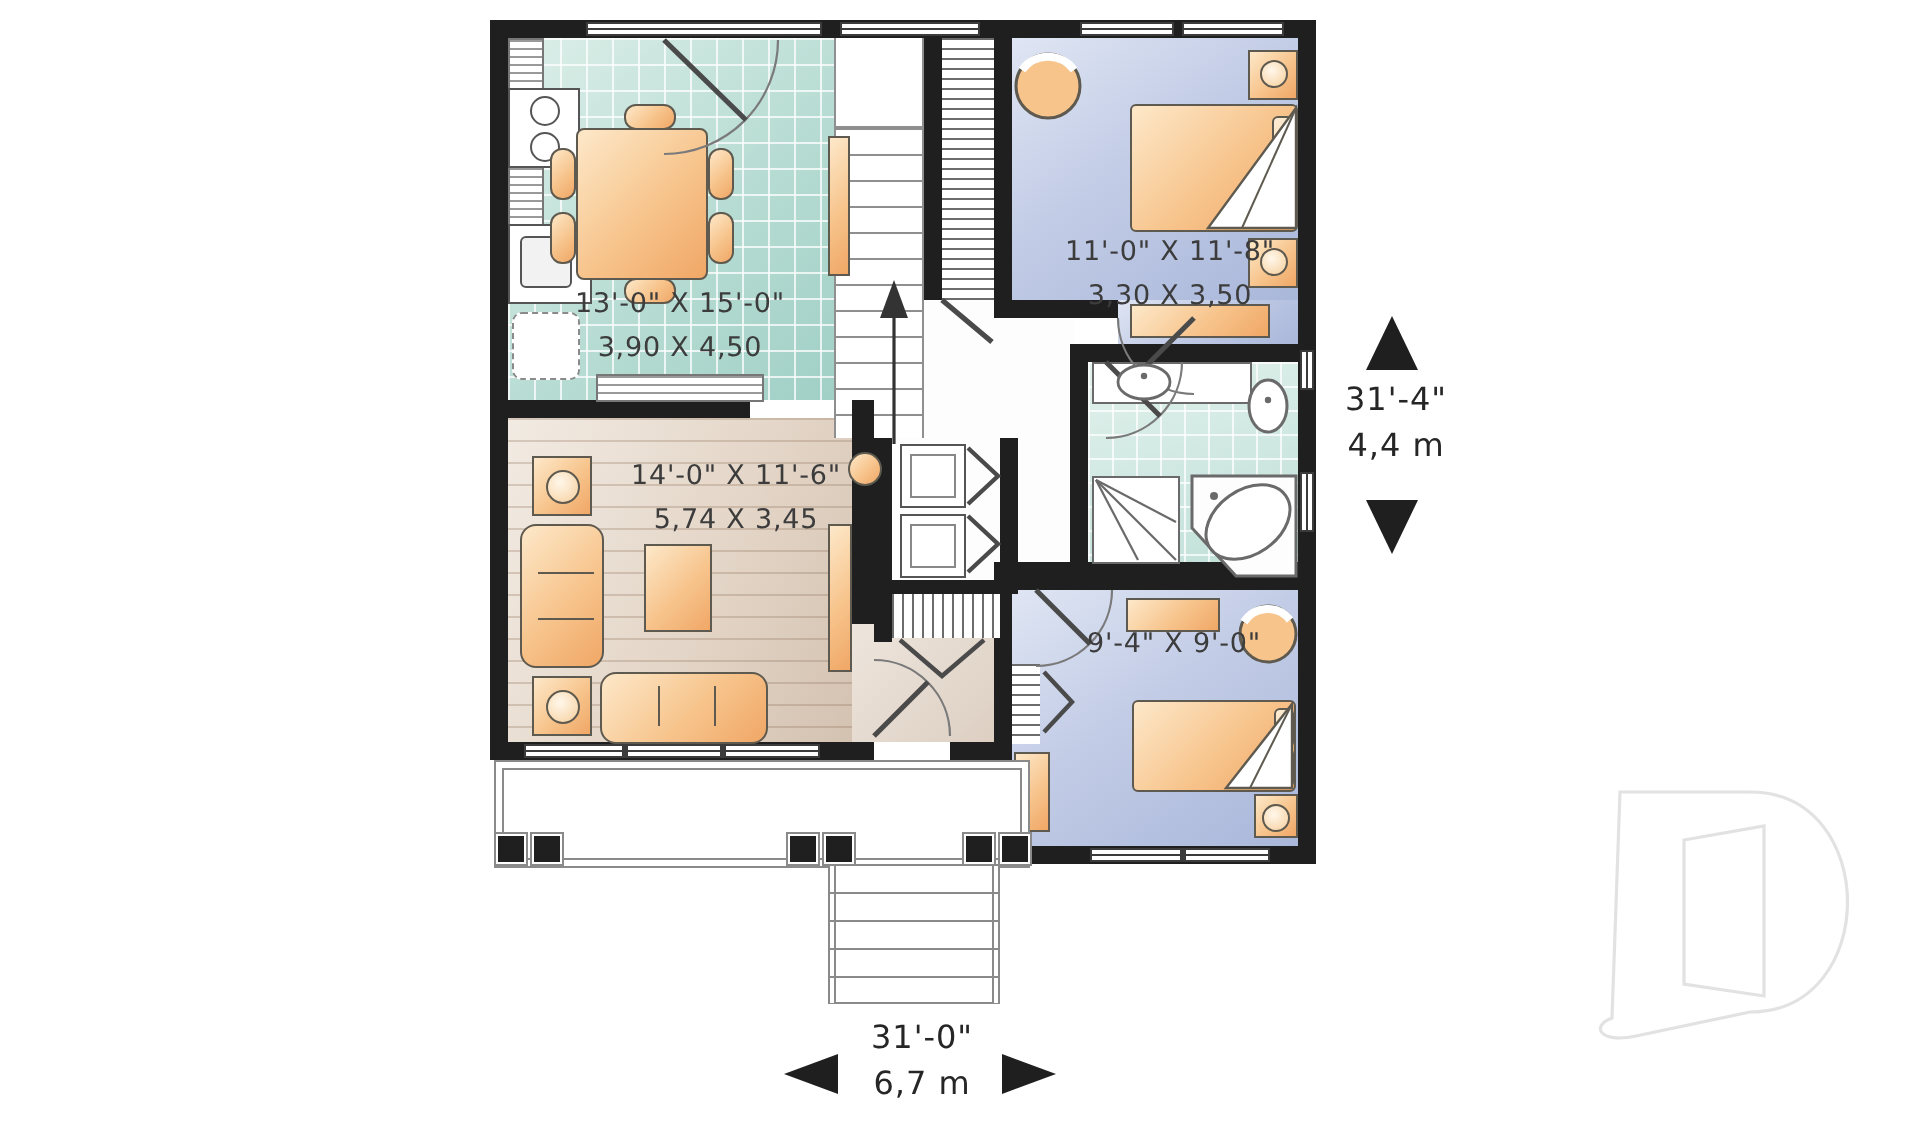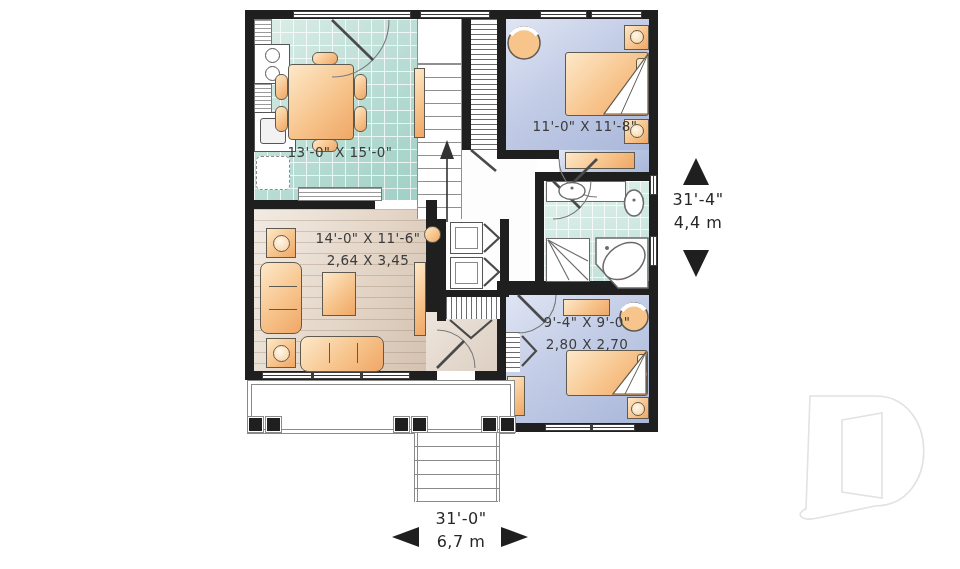--- a/index.html
+++ b/index.html
@@ -267,31 +267,32 @@
       <line x1="648" y1="54" x2="621" y2="114" stroke="#5f5a4f" stroke-width="1"></line>
     </g>
     <g>
       <polygon points="646,352 646,394 613,394" fill="#ffffff" stroke="#5f5a4f" stroke-width="1.2"></polygon>
       <line x1="646" y1="352" x2="625" y2="394" stroke="#5f5a4f" stroke-width="1"></line>
     </g>
   </svg>
 
   <div class="label" style="left:250px;top:142px;width:180px">
     <div>13'-0" X 15'-0"</div>
+    <div>3,90 X 4,50</div>
   </div>
   <div class="label" style="left:505px;top:116px;width:160px">
     <div>11'-0" X 11'-8"</div>
+    <div>3,30 X 3,50</div>
   </div>
   <div class="label" style="left:288px;top:228px;width:160px">
     <div>14'-0" X 11'-6"</div>
-    <div>2,64 X 3,45</div>
+    <div>5,74 X 3,45</div>
   </div>
   <div class="label" style="left:512px;top:312px;width:150px">
     <div>9'-4" X 9'-0"</div>
-    <div>2,80 X 2,70</div>
   </div>
 
   <div class="tri tri-up" style="left:683px;top:158px"></div>
   <div class="dim" style="left:662px;top:188px;width:72px">
     <div>31'-4"</div>
     <div>4,4 m</div>
   </div>
   <div class="tri tri-down" style="left:683px;top:250px"></div>
 
   <div class="tri tri-left" style="left:392px;top:527px"></div>

